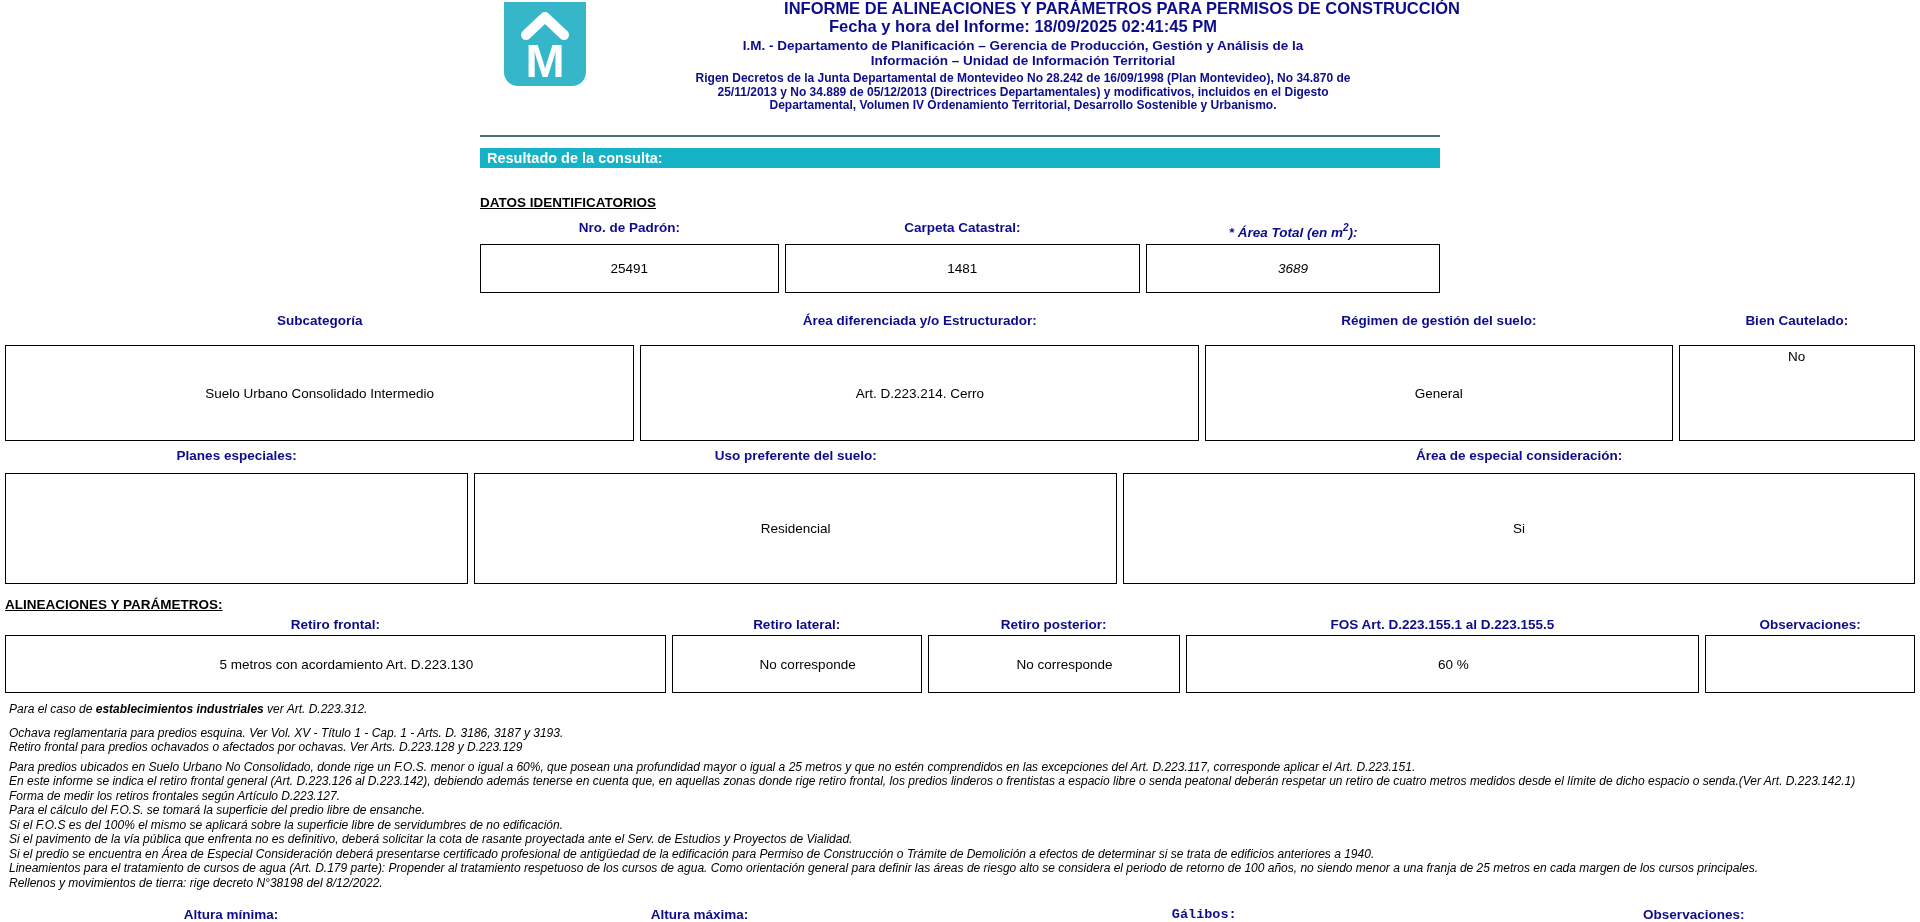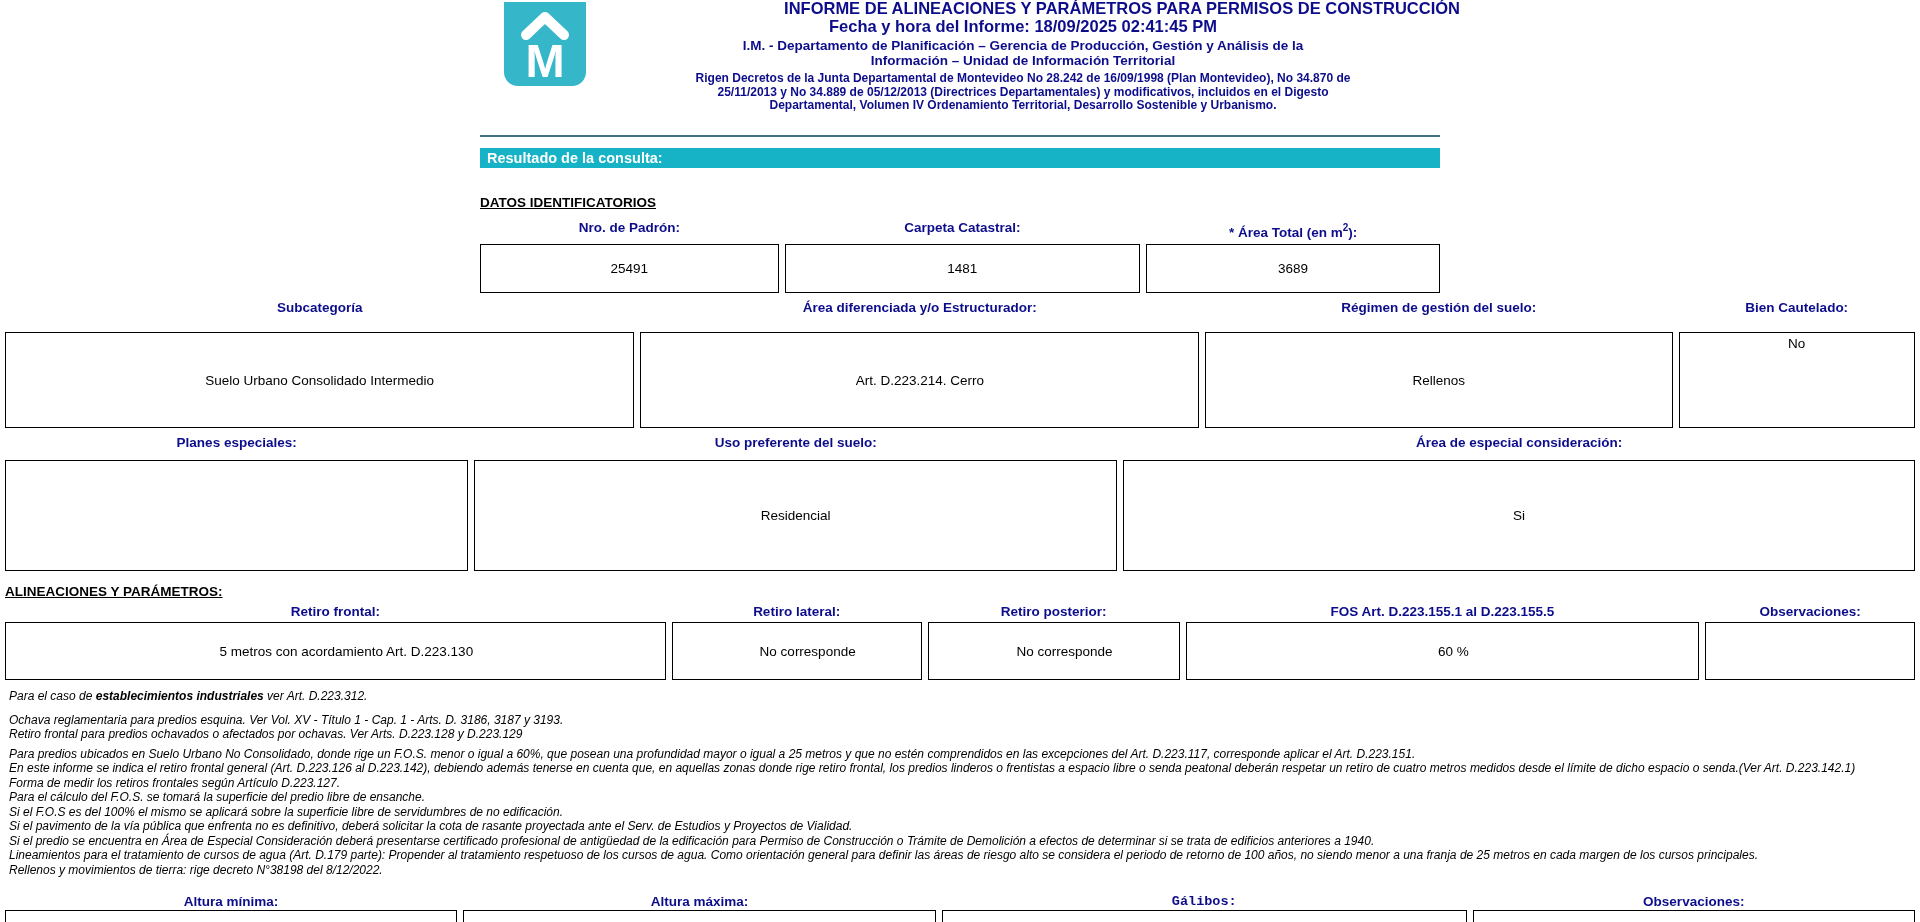--- a/index.html
+++ b/index.html
@@ -34,24 +34,24 @@
   .box {
     border:1.5px solid #000; background:#fff;
     display:flex; align-items:center; justify-content:center;
     font-size:13.5px; text-align:center; padding:0 6px;
   }
   .box.top { align-items:flex-start; padding-top:3px; }
   sup { font-size:10px; }
   .datos-labels { margin-top:10px; }
   .datos-boxes { margin-top:5px; }
   .datos-boxes .box { height:49px; }
-  .dc1 { flex:1 1 31.5%; } .dc2 { flex:1 1 37.5%; } .dc3 { flex:1 1 31%; }
+  .dc1 { flex:1 1 31.5%; } .dc2 { flex:1 1 37.5%; } .dc3 { flex:1 1 31%;font-style:italic; }
   
   .main { margin:0 5px; }
-  .row1-labels { margin-top:7px; margin-bottom:17px;justify-content:flex-end; }
+  .row1-labels { margin-top:20px; margin-bottom:17px; }
   .row1-boxes .box { height:96px; }
   .r1c1 { flex:1 1 33%; } .r1c2 { flex:1 1 29.3%; } .r1c3 { flex:1 1 24.5%; } .r1c4 { flex:1 1 12.4%; }
   .row2-labels { margin-top:7px; margin-bottom:10px; }
   .row2-boxes .box { height:111px; }
   .r2c1 { flex:1 1 24.2%; } .r2c2 { flex:1 1 33.6%; } .r2c3 { flex:1 1 41.4%; }
   .section-title { margin-top:13px; font-weight:bold; font-size:13.5px; text-decoration:underline; }
   .row3-labels { margin-top:5px; margin-bottom:3px; }
   .row3-boxes .box { height:58px;padding-left:28px; }
   .r3c1 { flex:1 1 34.5%; } .r3c2 { flex:1 1 13%; } .r3c3 { flex:1 1 13.1%; } .r3c4 { flex:1 1 26.8%; } .r3c5 { flex:1 1 10.9%; }
   
@@ -108,21 +108,21 @@
 
   <div class="flex-row row1-labels">
     <div class="label-cell r1c1">Subcategoría</div>
     <div class="label-cell r1c2">Área diferenciada y/o Estructurador:</div>
     <div class="label-cell r1c3">Régimen de gestión del suelo:</div>
     <div class="label-cell r1c4">Bien Cautelado:</div>
   </div>
   <div class="flex-row row1-boxes">
     <div class="box r1c1">Suelo Urbano Consolidado Intermedio</div>
     <div class="box r1c2">Art. D.223.214. Cerro</div>
-    <div class="box r1c3">Rellenos</div>
+    <div class="box r1c3">General</div>
     <div class="box top r1c4">No</div>
   </div>
 
   <div class="flex-row row2-labels">
     <div class="label-cell r2c1">Planes especiales:</div>
     <div class="label-cell r2c2">Uso preferente del suelo:</div>
     <div class="label-cell r2c3">Área de especial consideración:</div>
   </div>
   <div class="flex-row row2-boxes">
     <div class="box r2c1"></div>

